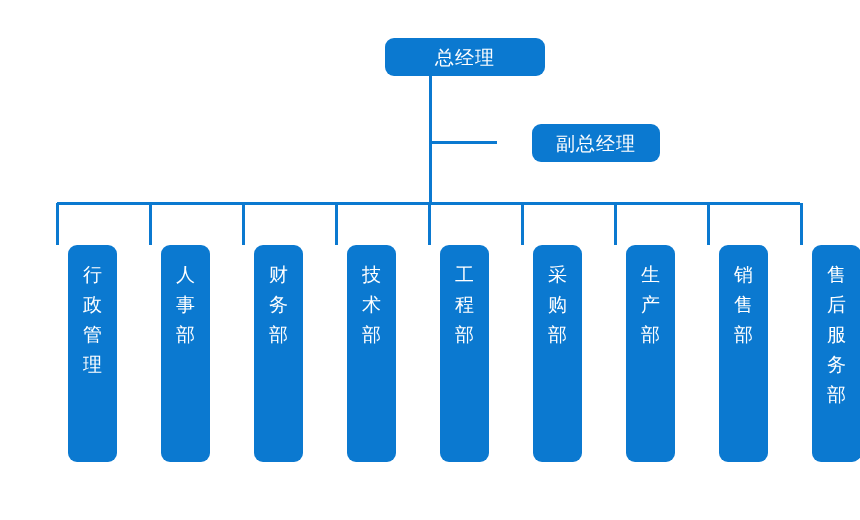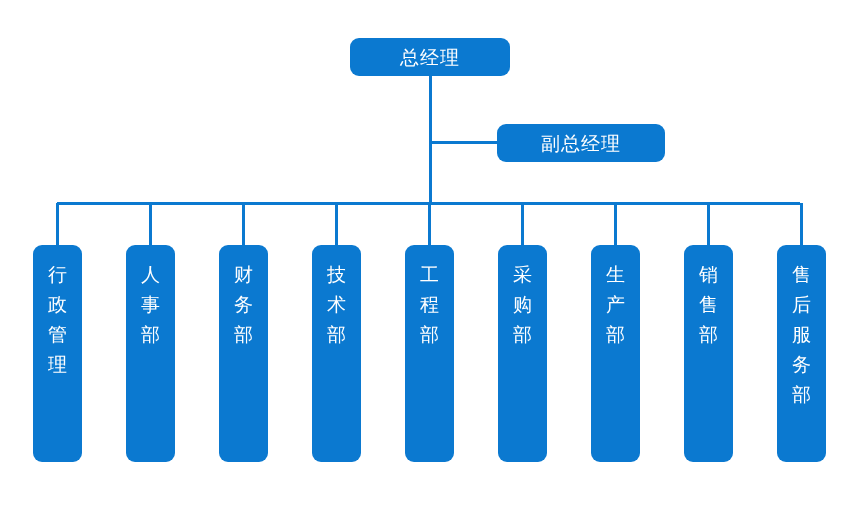--- a/index.html
+++ b/index.html
@@ -36,41 +36,42 @@
   .node {
     position: absolute;
     z-index: 2;
     background: #0b79d0;
     color: #ffffff;
     border-radius: 9px;
     box-sizing: border-box;
     display: flex;
     align-items: center;
     justify-content: center;
+    margin-left: 35px;
     -webkit-font-smoothing: antialiased;
   }
 
   .node-exec {
     font-size: 19px;
     letter-spacing: 1px;
     line-height: 1;
     white-space: nowrap;
   }
 
   #node-general-manager {
     left: 350px;
     top: 38px;
     width: 160px;
     height: 38px;
   }
 
   #node-deputy-general-manager {
     left: 497px;
     top: 124px;
-    width: 168px;
+    width: 128px;
     height: 38px;
   }
 
   
   .node-dept {
     top: 245px;
     width: 49px;
     height: 217px;
     border-radius: 9px;
     align-items: flex-start;

